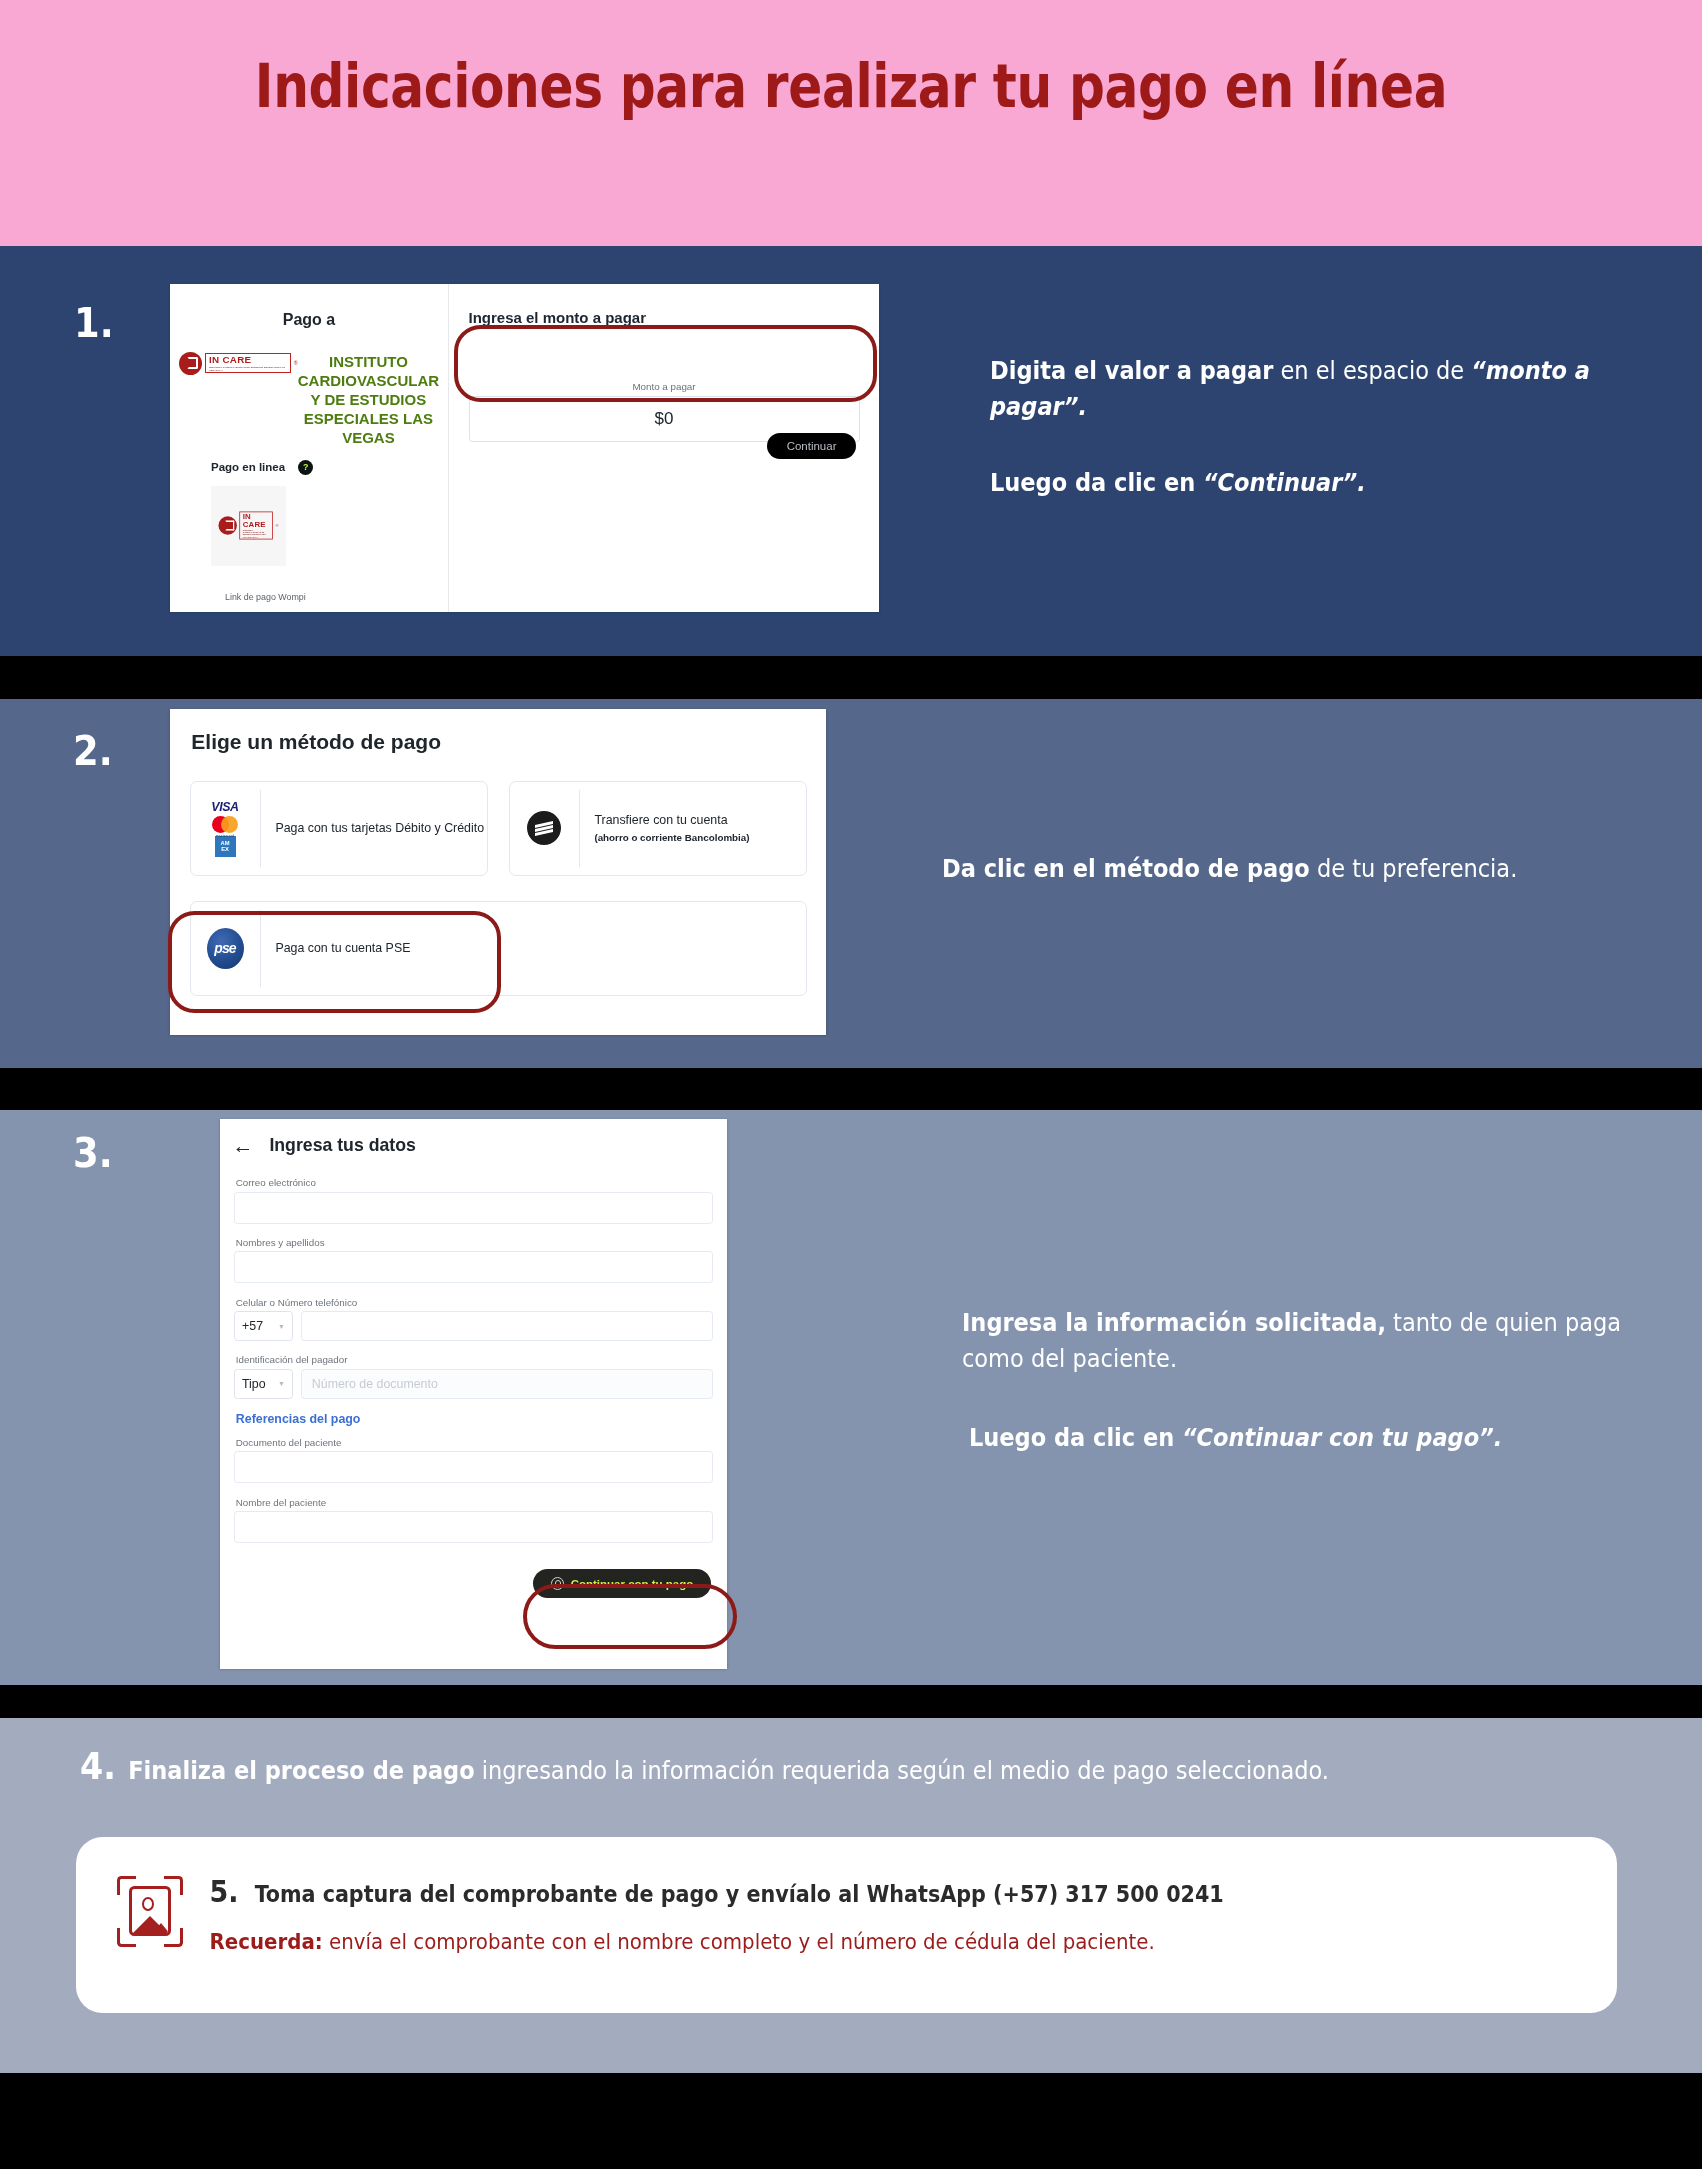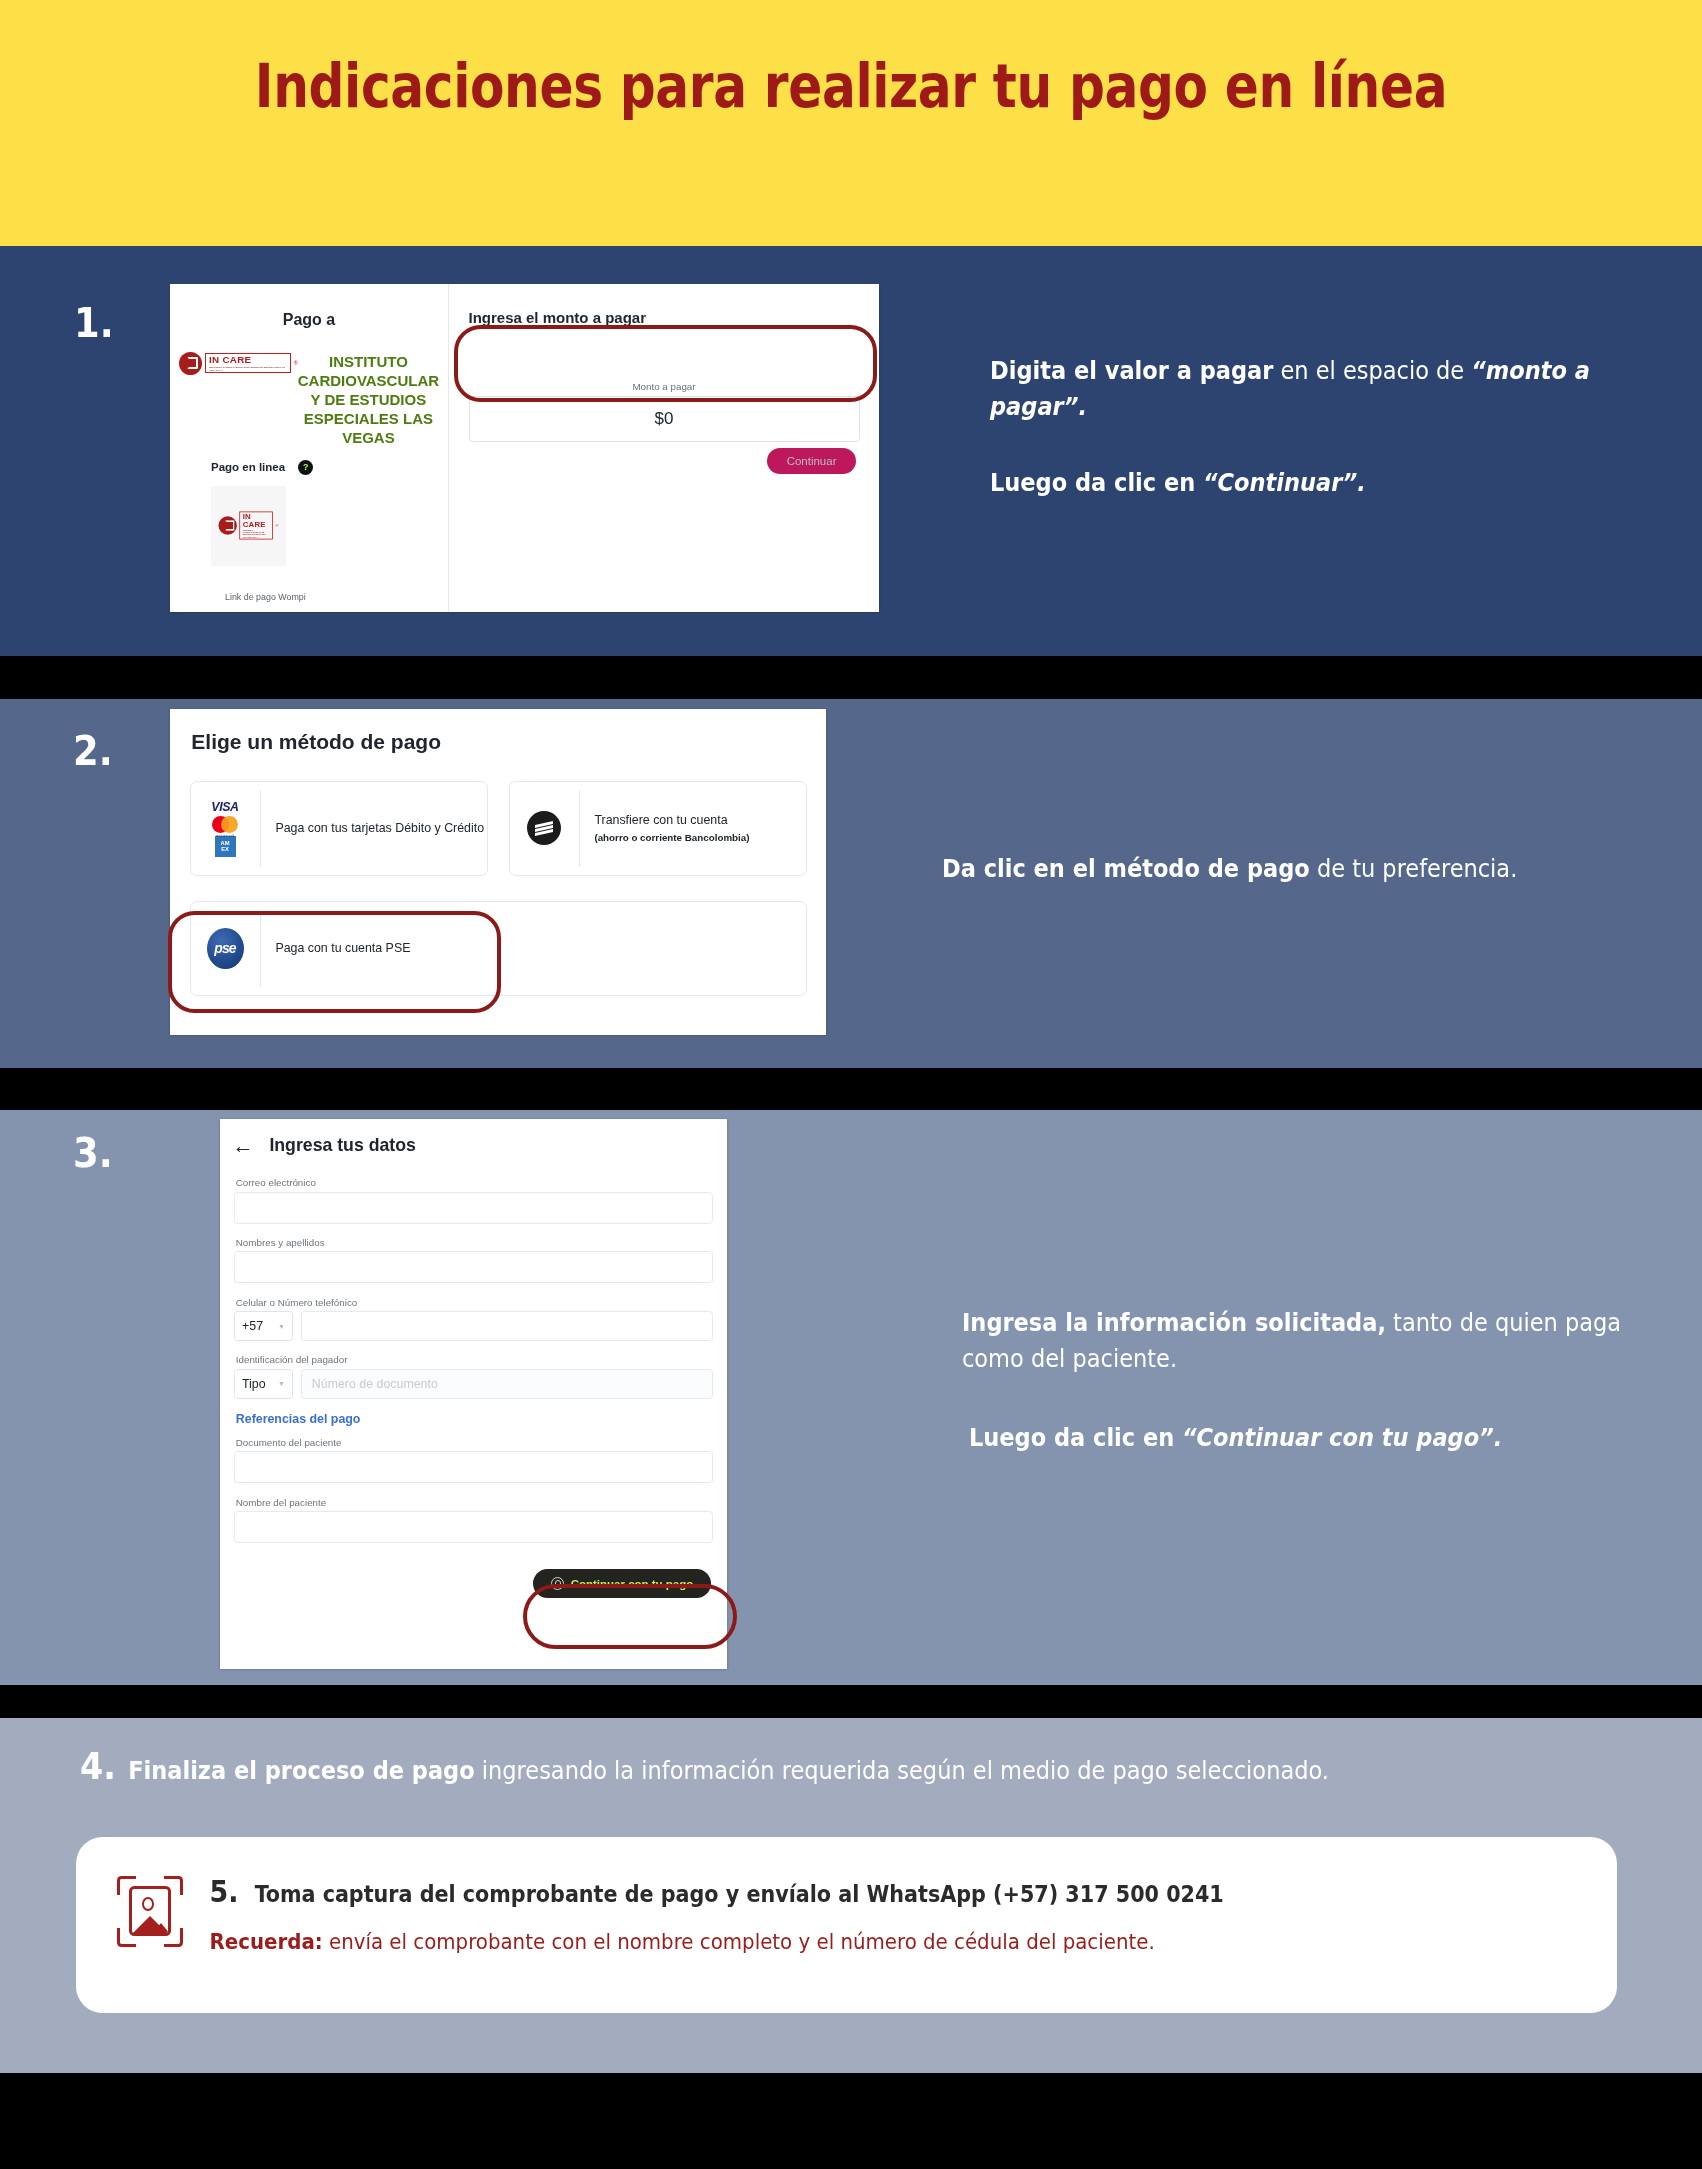--- a/index.html
+++ b/index.html
@@ -1,20 +1,20 @@
 <!DOCTYPE html>
 <html style="font-size:14px"><head>
 <meta charset="utf-8">
 <style>
   html,body{margin:0;padding:0;background:#000;}
   body{font-family:"Liberation Sans","DejaVu Sans",sans-serif;-webkit-font-smoothing:antialiased;}
   .page{position:relative;width:1702px;height:2170px;background:#000;overflow:hidden;}
 
   
-  .header{position:absolute;left:0;top:0;width:1702px;height:280px;background:#fde047;}
+  .header{position:absolute;left:0;top:0;width:1702px;height:280px;background:#f9a8d4;}
   .header-title{position:absolute;left:0;top:51px;width:1702px;text-align:center;
     font-size:60px;font-weight:bold;color:#9e1a18;letter-spacing:-0.4px;
     font-family:"DejaVu Sans Condensed","Liberation Sans",sans-serif;transform:scaleX(0.93);}
 
   
   .band{position:absolute;left:0;width:1702px;}
   .band1{top:246px;height:410px;background:#2e4470;}
   .gap1{top:656px;height:43px;background:#000;}
   .band2{top:699px;height:369px;background:#55678a;}
   .gap2{top:1068px;height:43px;background:#000;}
@@ -69,22 +69,22 @@
     margin-left:41px;display:flex;align-items:center;justify-content:center;}
   .s1-foot{position:absolute;left:55px;bottom:9.8px;font-size:8.9px;color:#5a626c;}
   .s1-right{flex:1;padding:25px 19.5px 0 19.5px;box-sizing:border-box;position:relative;}
   .s1-head{font-size:15px;font-weight:bold;color:#1d2732;}
   .hl-ring{position:absolute;border:4.4px solid #8c1a18;border-radius:26.6px;pointer-events:none;}
   .s1-ring{left:5.3px;top:41px;right:1.8px;height:69px;}
   .s1-fieldwrap{margin-top:55px;}
   .s1-fieldlabel{text-align:center;font-size:9.8px;color:#6b727c;margin-bottom:4.4px;}
   .s1-field{border:0.9px solid #dbe3ee;border-radius:3.5px;height:44px;
     display:flex;align-items:center;justify-content:center;font-size:17px;color:#20262e;}
-  .s1-continuar{position:absolute;right:23px;top:164px;font-size:11.5px;color:#b9bec5;
-    background:#be185d;border-radius:16px;padding:7px 19.5px;}
+  .s1-continuar{position:absolute;right:23px;top:149px;font-size:11.5px;color:#b9bec5;
+    background:#000000;border-radius:16px;padding:7px 19.5px;}
 
   
   .shot2{left:170px;top:709px;width:656px;height:326px;padding:17.7px 19.5px;box-sizing:border-box;}
   .s2-head{font-size:21px;font-weight:bold;color:#20262e;margin:3.5px 0 26.6px 1.8px;}
   .s2-row{display:flex;gap:21px;}
   .s2-opt{flex:1;border:0.9px solid #e3e8f0;border-radius:7px;height:93px;display:flex;align-items:stretch;}
   .s2-iconcell{width:69px;display:flex;flex-direction:column;align-items:center;justify-content:center;gap:2.7px;}
   .s2-divider{width:0.9px;background:#e3e8f0;margin:8px 0;}
   .s2-textcell{flex:1;display:flex;align-items:center;padding-left:15px;}
   .s2-label{font-size:12.4px;color:#20262e;line-height:1.35;}

